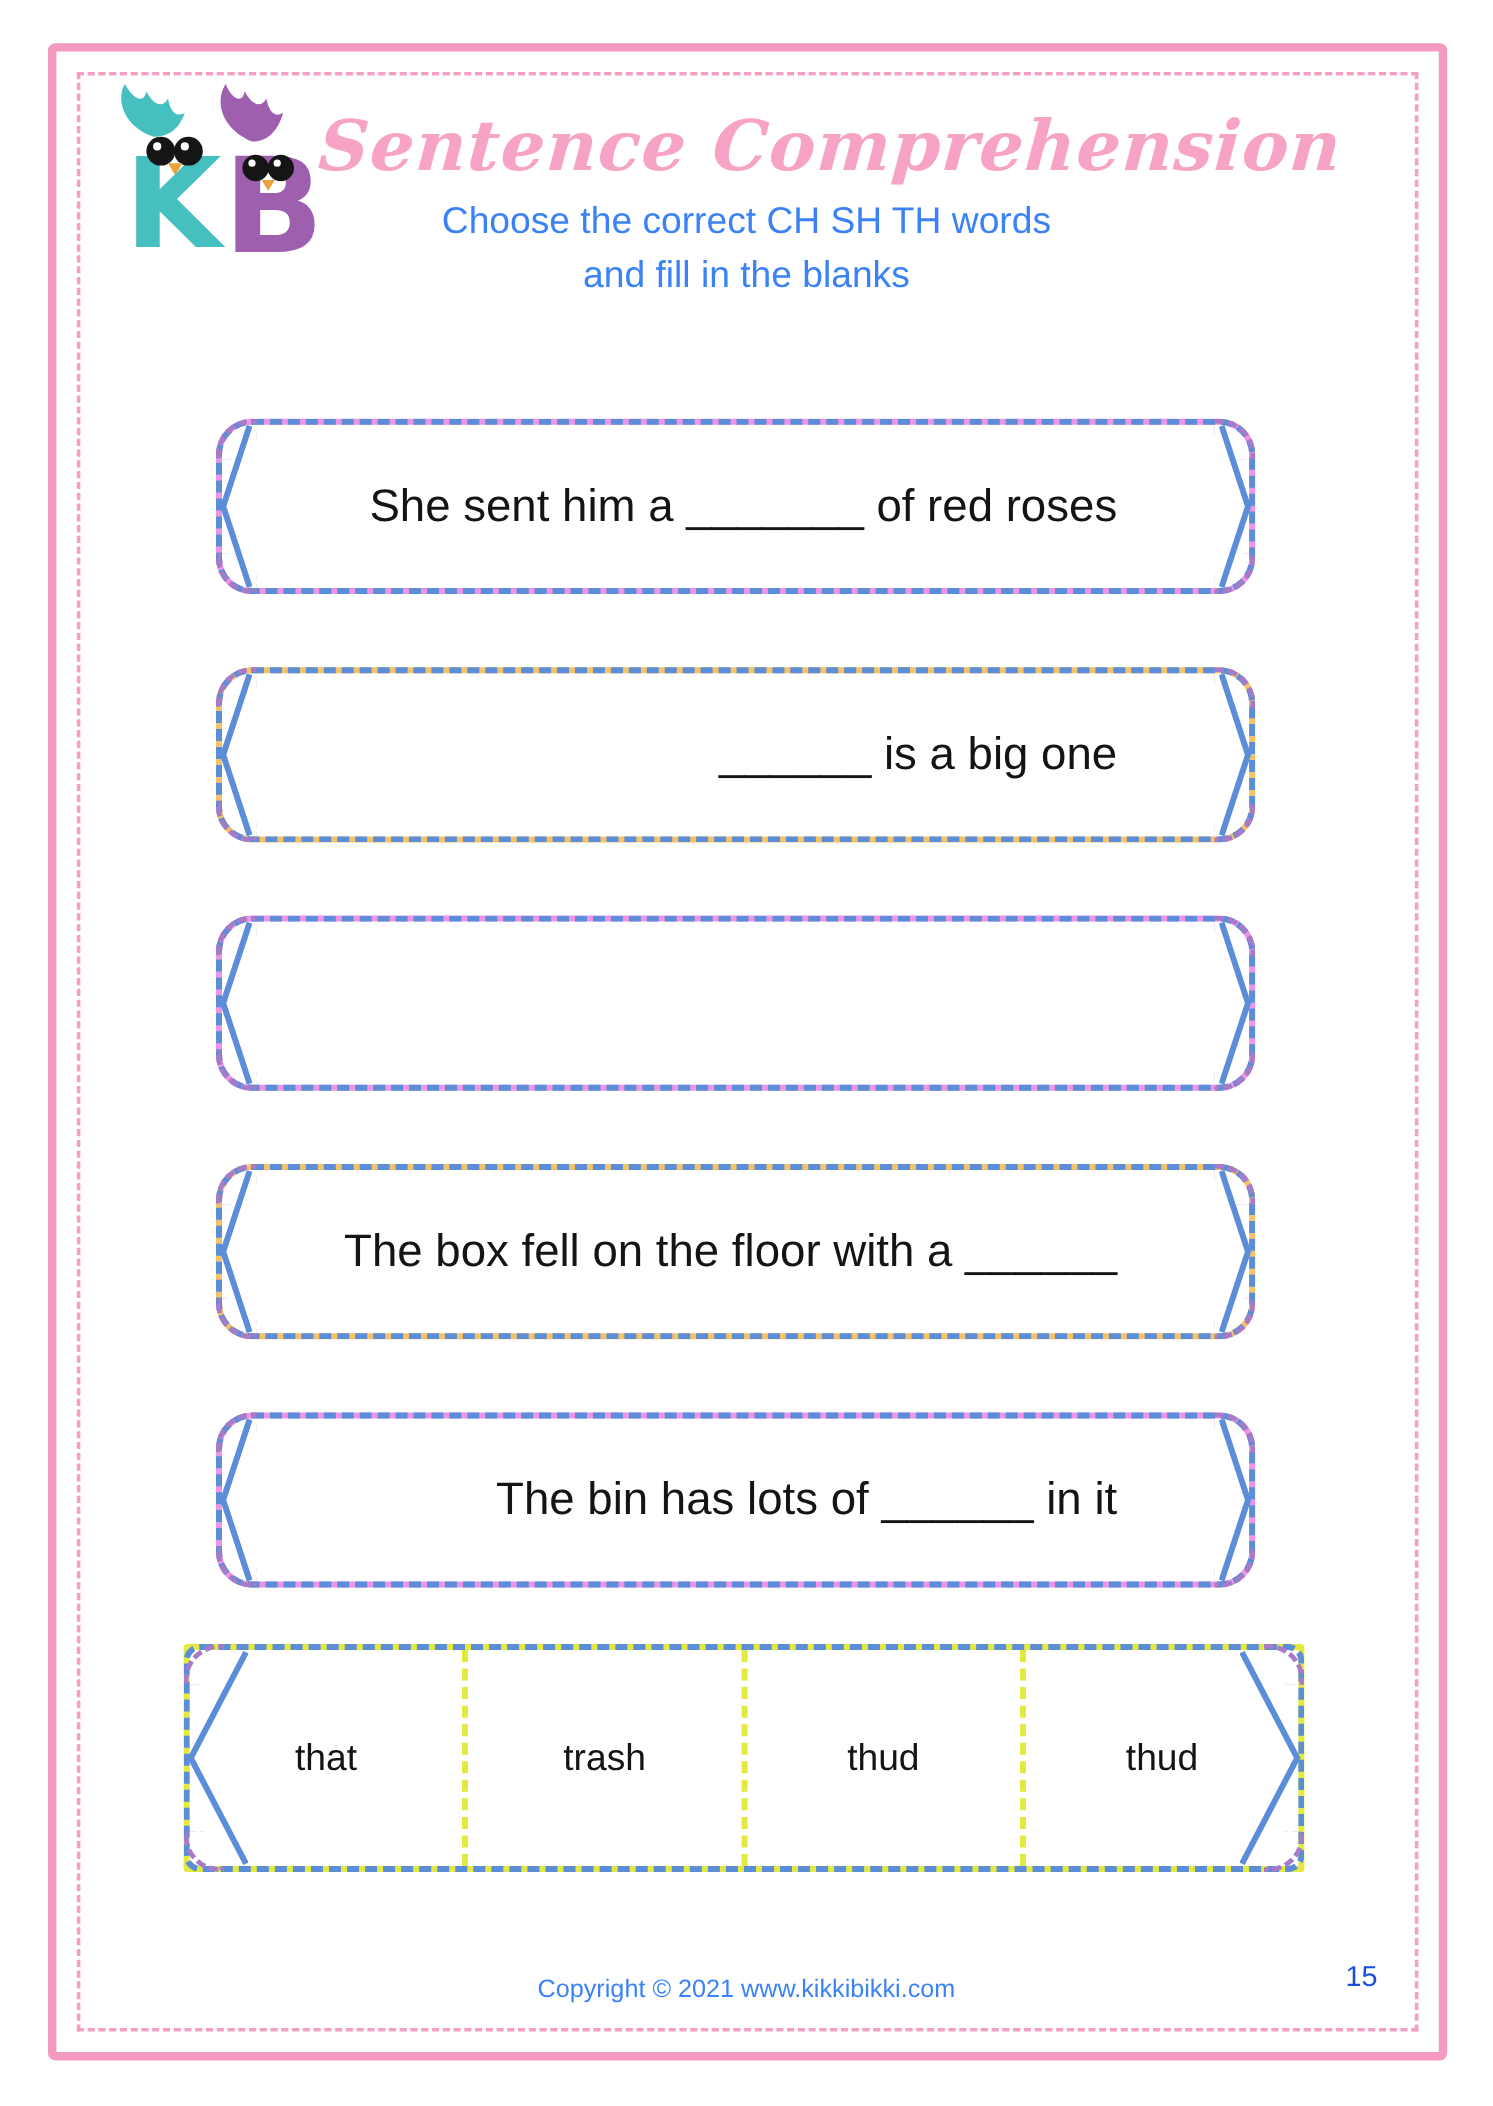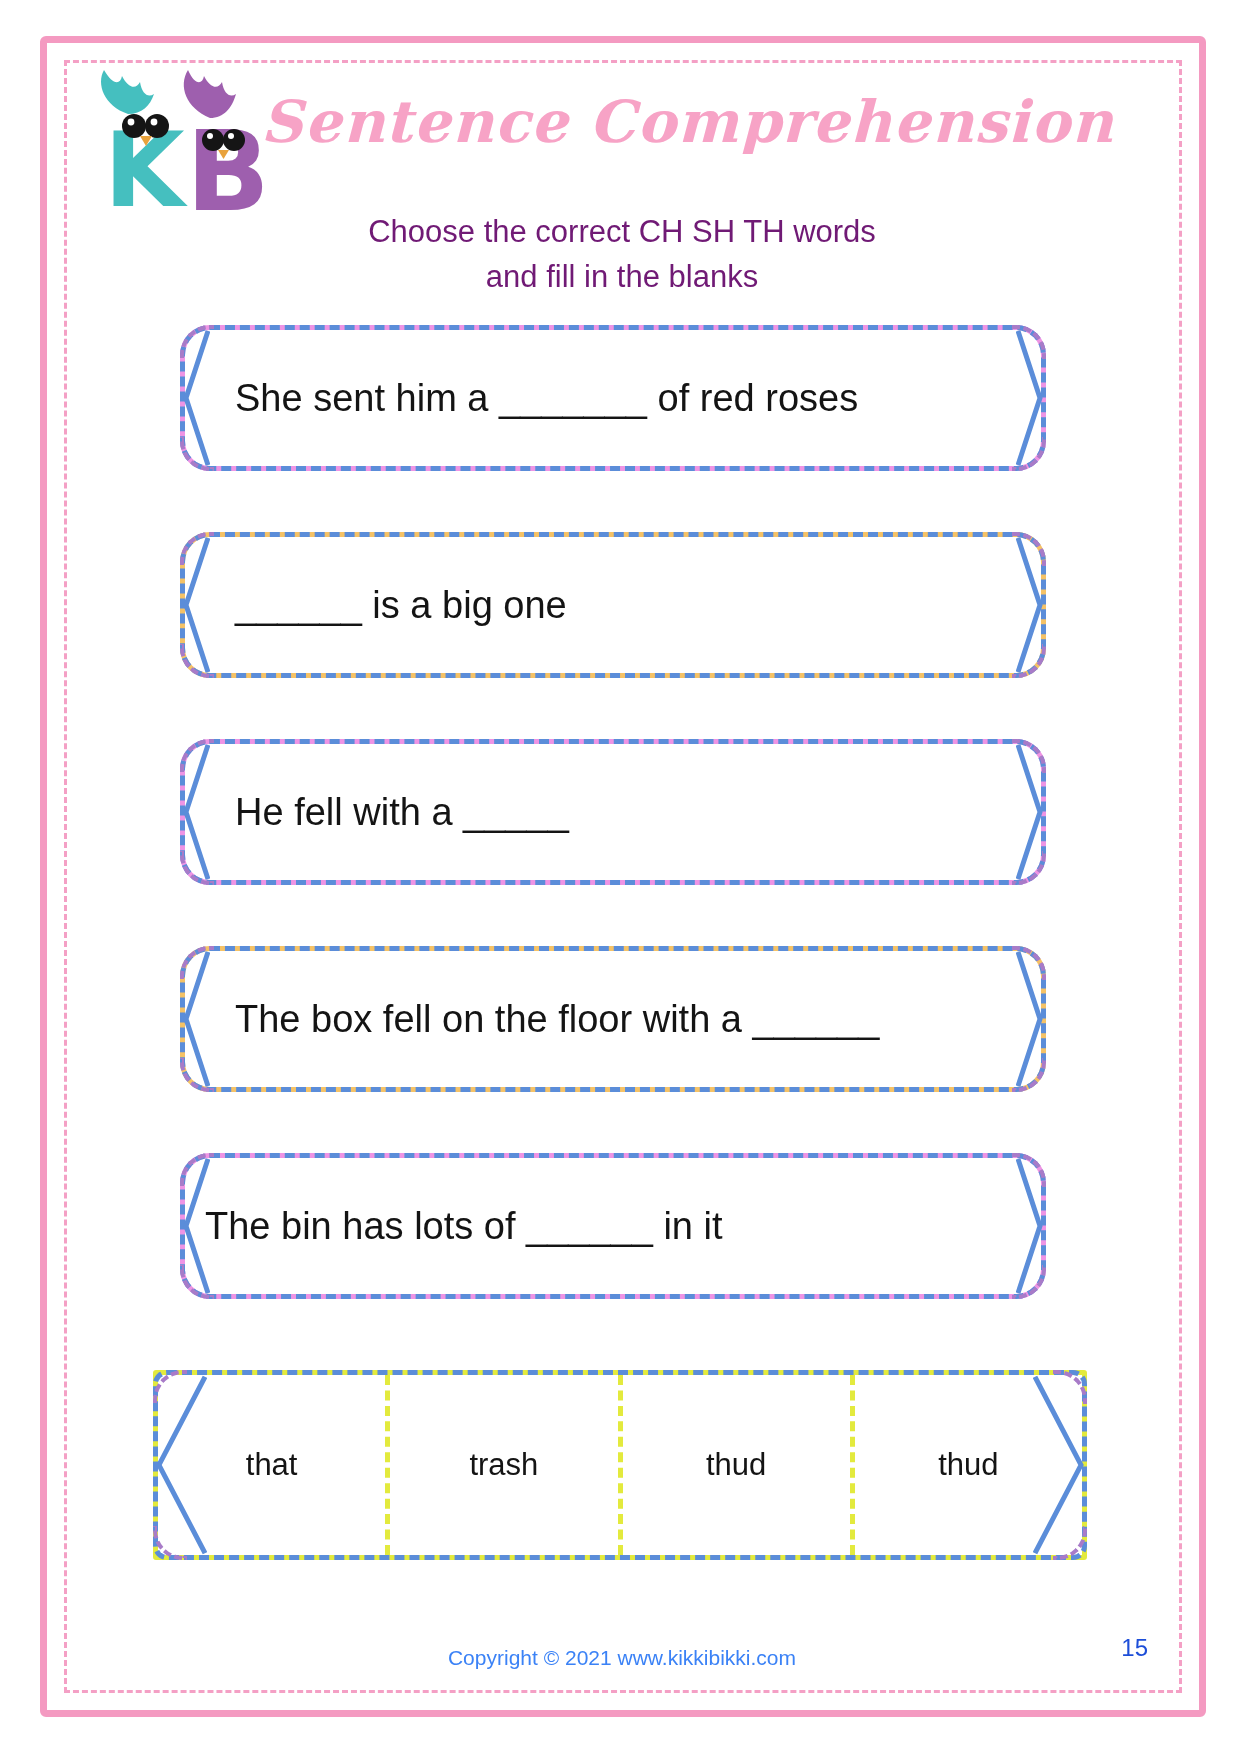--- a/index.html
+++ b/index.html
@@ -20,28 +20,28 @@
   
   .logo{position:absolute;left:82px;top:68px;width:190px;height:150px;}
   .page-title{
     position:absolute;left:140px;right:0;top:88px;text-align:center;
     font-family:"DejaVu Serif","Liberation Serif",serif;
     font-style:italic;font-weight:bold;font-size:58px;color:#F7A3C6;
     letter-spacing:1px;transform:skewX(-4deg);
   }
   .instructions{
     position:absolute;left:0;right:0;top:162px;text-align:center;
-    font-size:31px;line-height:1.45;color:#701a75;margin-top:48px;
+    font-size:31px;line-height:1.45;color:#3b82f6;
   }
   
   .sbox{
     position:absolute;left:180px;width:866px;height:146px;
     border-radius:30px;border:5px solid transparent;
-    display:flex;align-items:center;justify-content:flex-start;
-    box-sizing:border-box;padding-right:110px;padding-left:50px;
+    display:flex;align-items:center;justify-content:flex-end;
+    box-sizing:border-box;padding-right:110px;padding-left:50px;margin-top:24px;
   }
   .sbox.pink{border-color:#EE94E4;}
   .sbox.orange{border-color:#F5C266;}
   .sbox::before{
     content:"";position:absolute;inset:-5px;border:5px dashed #5B8DD9;
     border-radius:30px;pointer-events:none;
   }
   .sbox .stext{font-size:38px;color:#141414;white-space:nowrap;}
   .b1{top:325px;} .b2{top:532px;} .b3{top:739px;} .b4{top:946px;} .b5{top:1153px;padding-left:20px;}
   
@@ -161,21 +161,20 @@
     </span>
   <span class="chev right">
       <svg viewBox="0 0 28 146" preserveAspectRatio="none">
         <path d="M26 3 L4 73 L26 143" fill="none" stroke="#5B8DD9" stroke-width="5"></path>
       </svg>
     </span>
   <i class="arc tl"></i>
     <i class="arc tr"></i>
     <i class="arc bl"></i>
     <i class="arc br"></i>
-  <span class="stext">He fell with a _____</span>
 </div>
 
 <div class="sbox orange b4">
   <span class="chev left">
       <svg viewBox="0 0 28 146" preserveAspectRatio="none">
         <path d="M26 3 L4 73 L26 143" fill="none" stroke="#5B8DD9" stroke-width="5"></path>
       </svg>
     </span>
   <span class="chev right">
       <svg viewBox="0 0 28 146" preserveAspectRatio="none">

